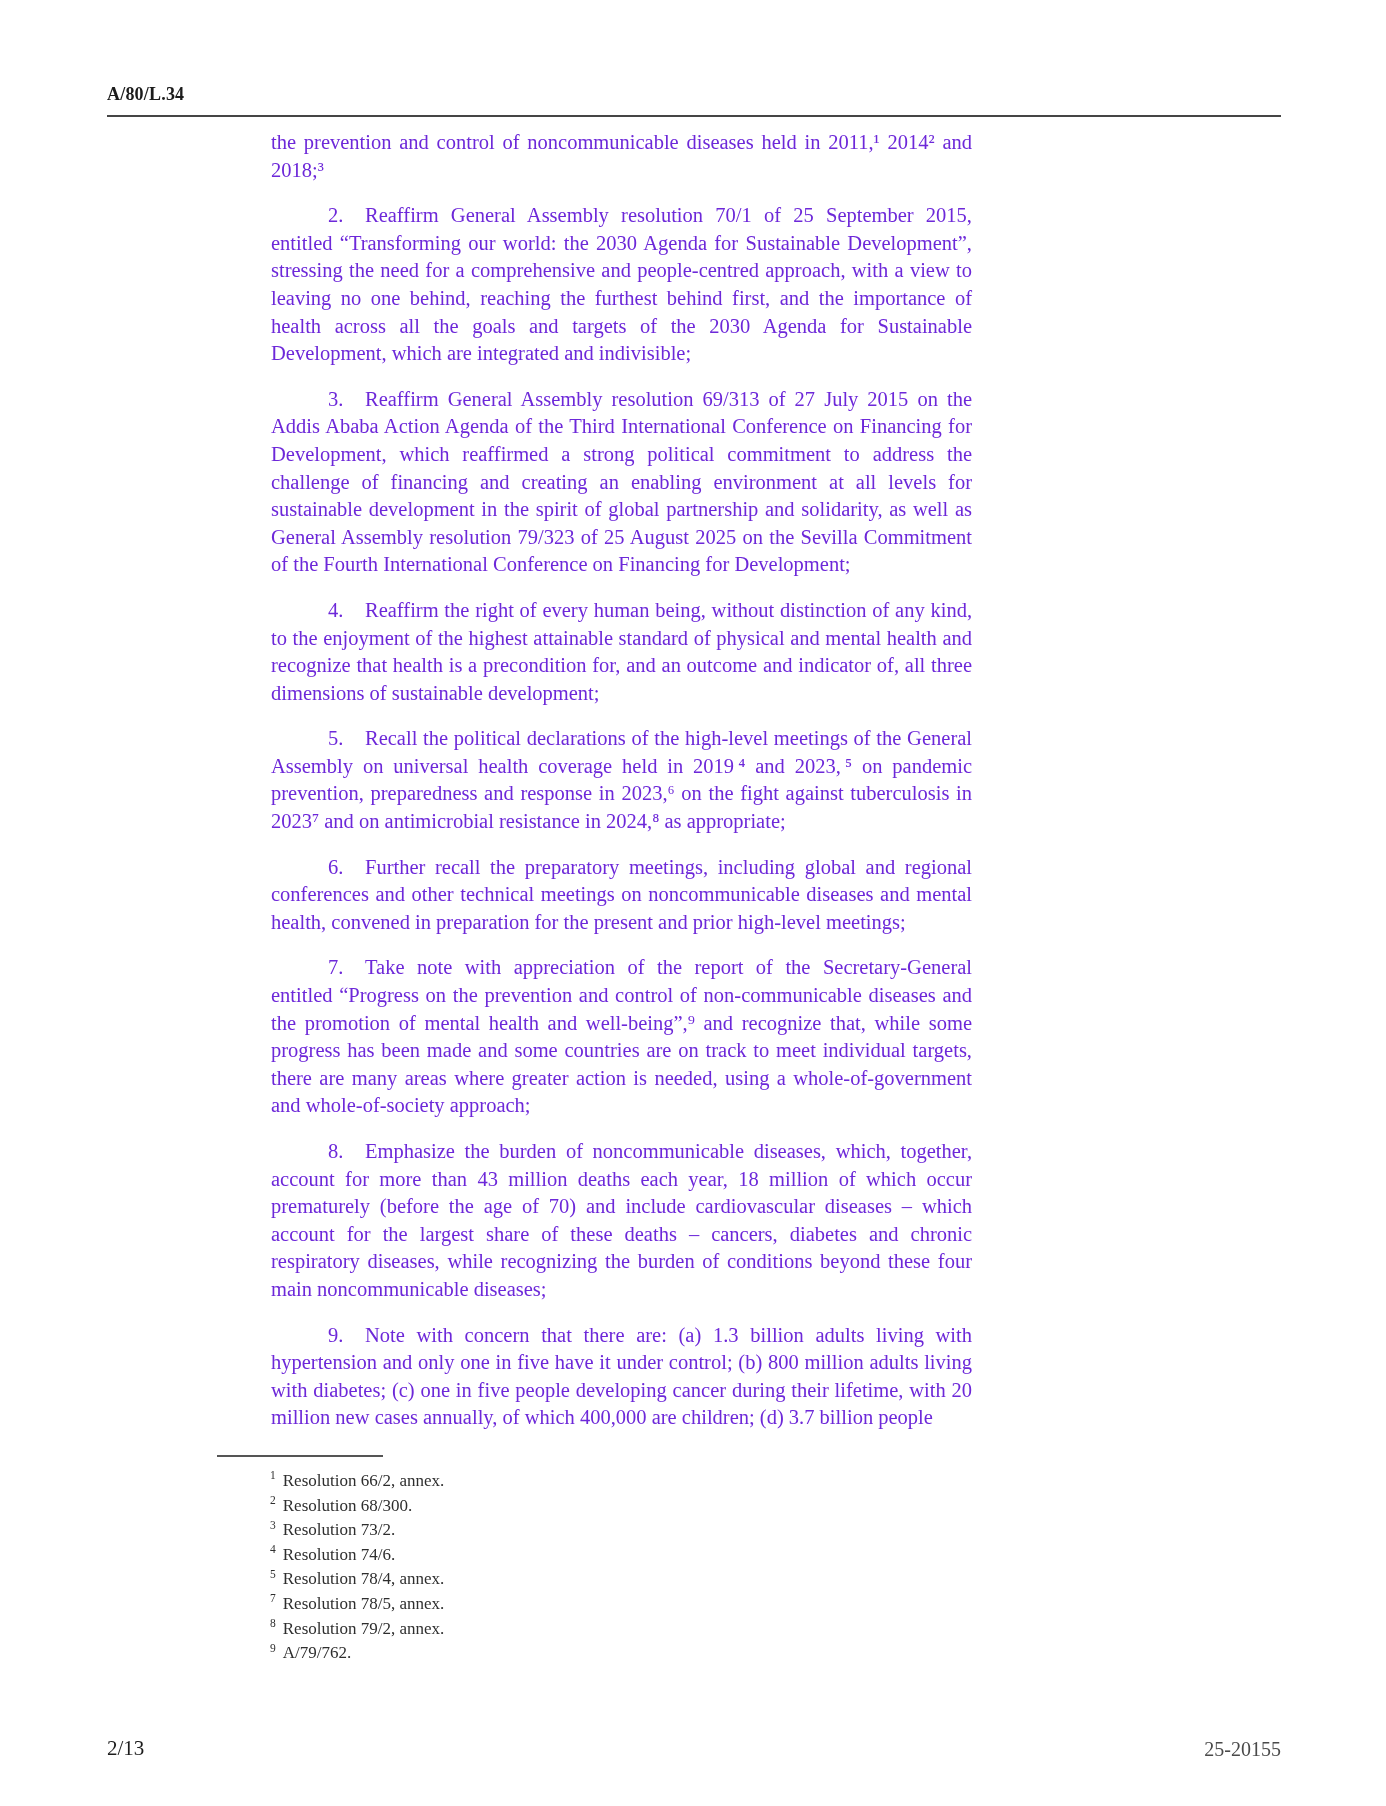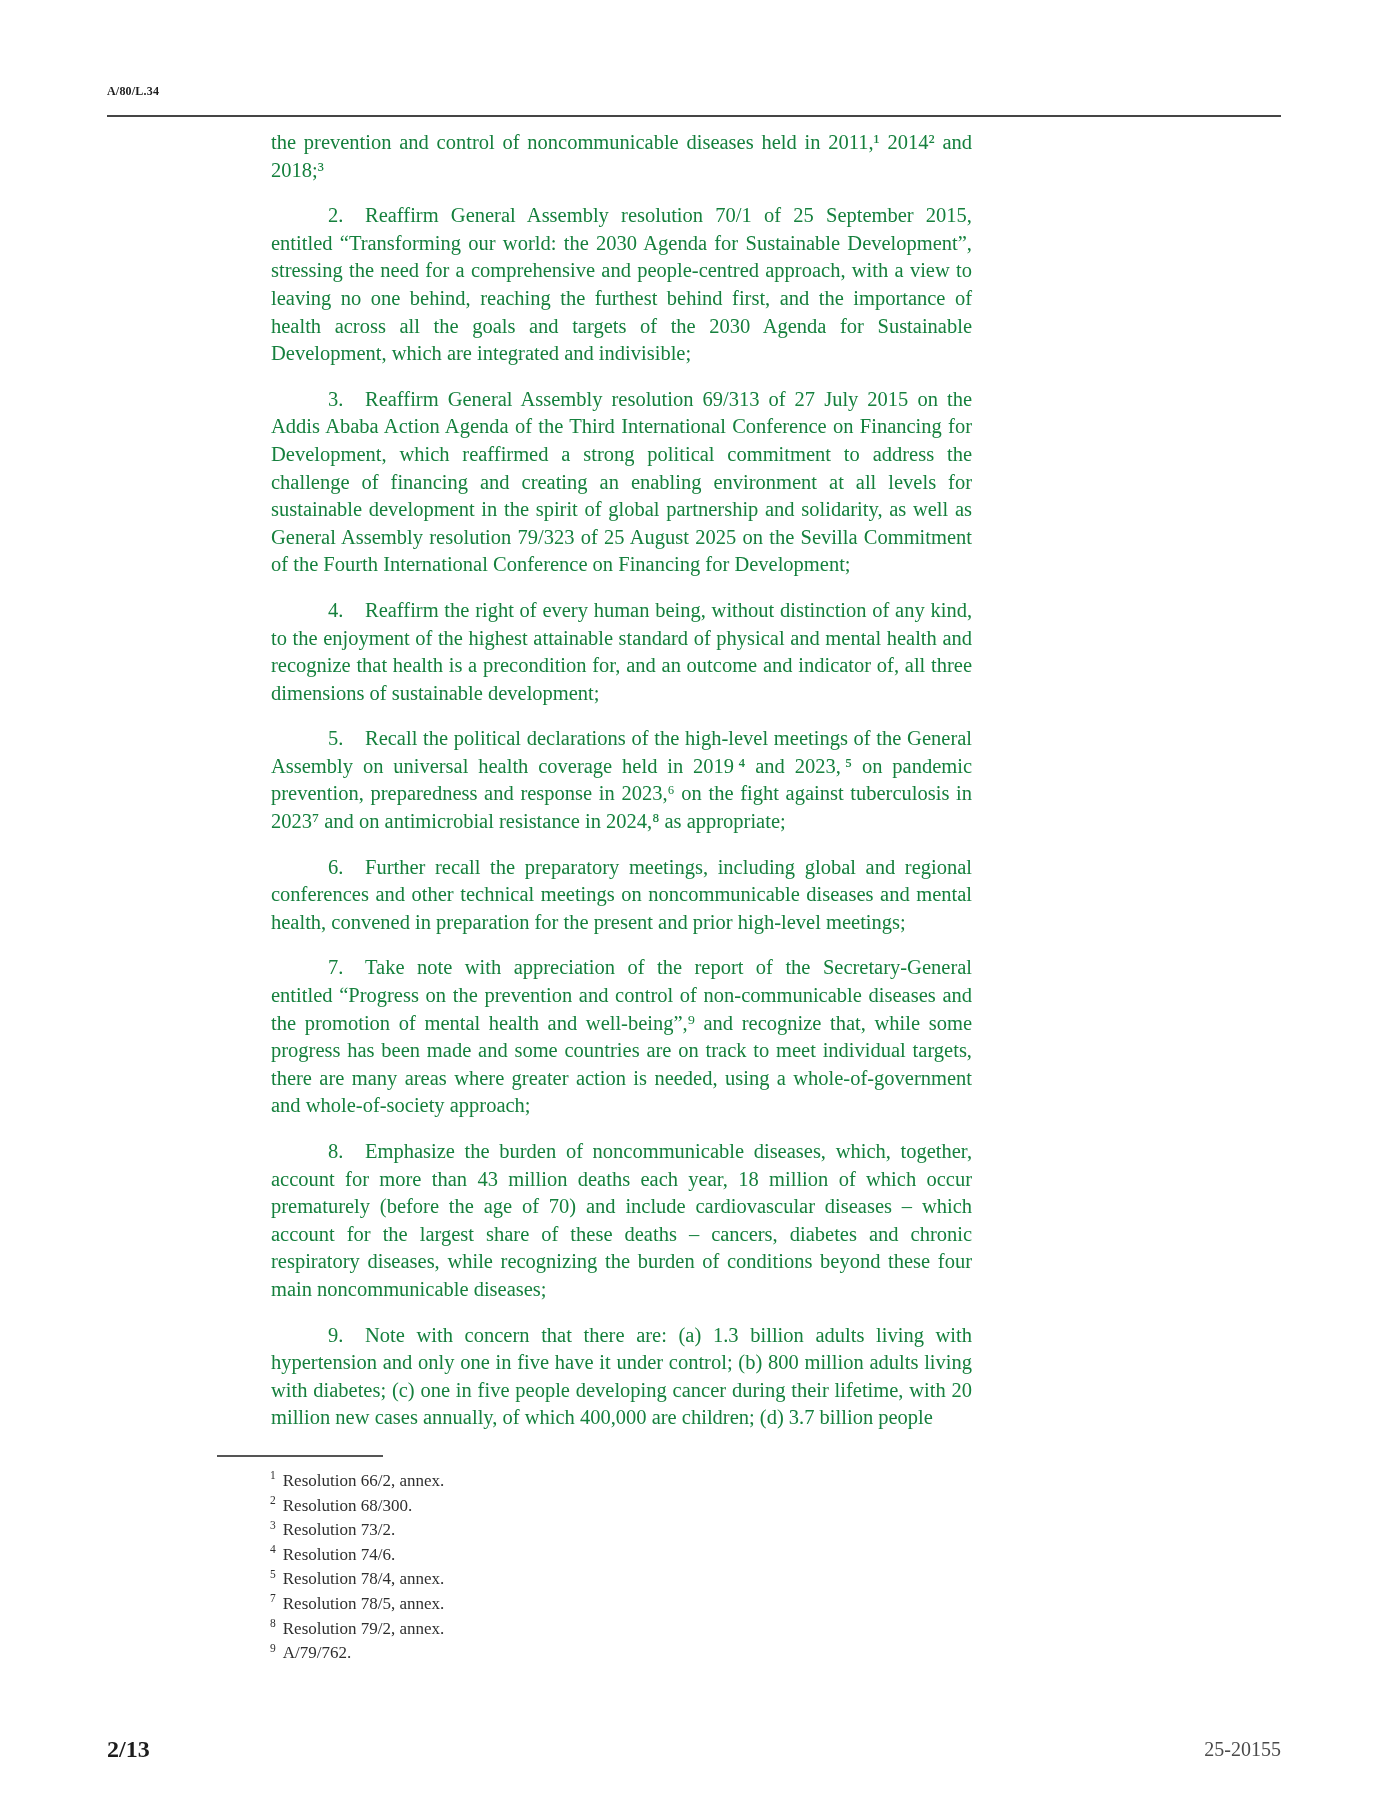--- a/index.html
+++ b/index.html
@@ -10,21 +10,21 @@
     margin: 0 auto;
     background: #ffffff;
     font-family: "Liberation Serif", "DejaVu Serif", serif;
     color: #262626;
     overflow: hidden;
   }
   .doc-symbol {
     position: absolute;
     left: 107px;
     top: 84px;
-    font-size: 12px;
+    font-size: 18px;
     font-weight: bold;
     color: #1c1c1c;
     letter-spacing: 0.2px;
   }
   .header-rule {
     position: absolute;
     left: 107px;
     top: 115px;
     width: 1174px;
     height: 0;
@@ -34,21 +34,21 @@
     position: absolute;
     left: 271px;
     top: 129px;
     width: 701px;
   }
   .body-para {
     margin: 0 0 18px 0;
     font-size: 20.5px;
     line-height: 27.6px;
     text-align: justify;
-    color: #15803d;
+    color: #6d28d9;
   }
   .body-para.numbered { text-indent: 57px; }
   .pnum { display: inline-block; width: 37px; text-indent: 0; }
   .footnote-sep {
     position: absolute;
     left: 217px;
     top: 1455px;
     width: 166px;
     height: 0;
     border-top: 2px solid #555555;
@@ -68,22 +68,22 @@
   .fn sup {
     font-size: 11.5px;
     line-height: 0;
     margin-right: 7px;
     color: #2e2e2e;
   }
   .footer-left {
     position: absolute;
     left: 107px;
     top: 1736px;
-    font-size: 24px;
-    font-weight: bold;
+    font-size: 21px;
+    font-weight: normal;
     color: #1c1c1c;
   }
   .footer-right {
     position: absolute;
     right: 105px;
     top: 1738px;
     font-size: 20px;
     color: #4a4a4a;
   }
 </style>

